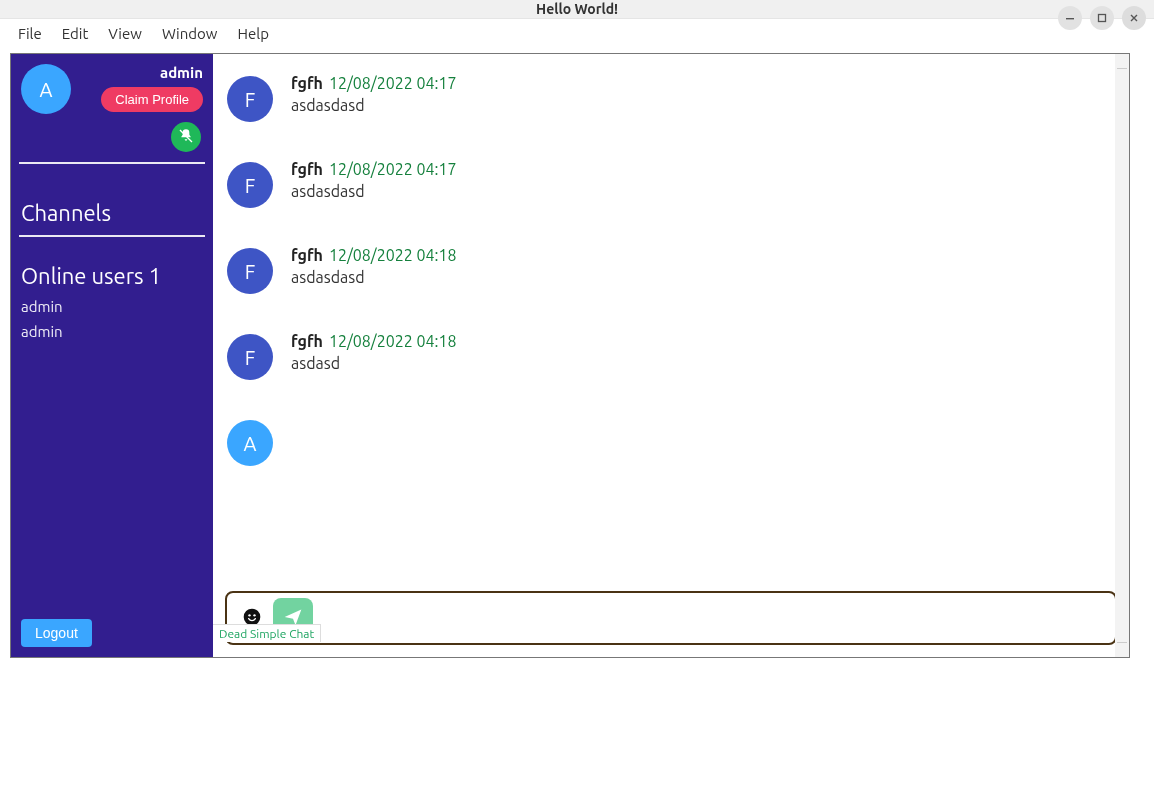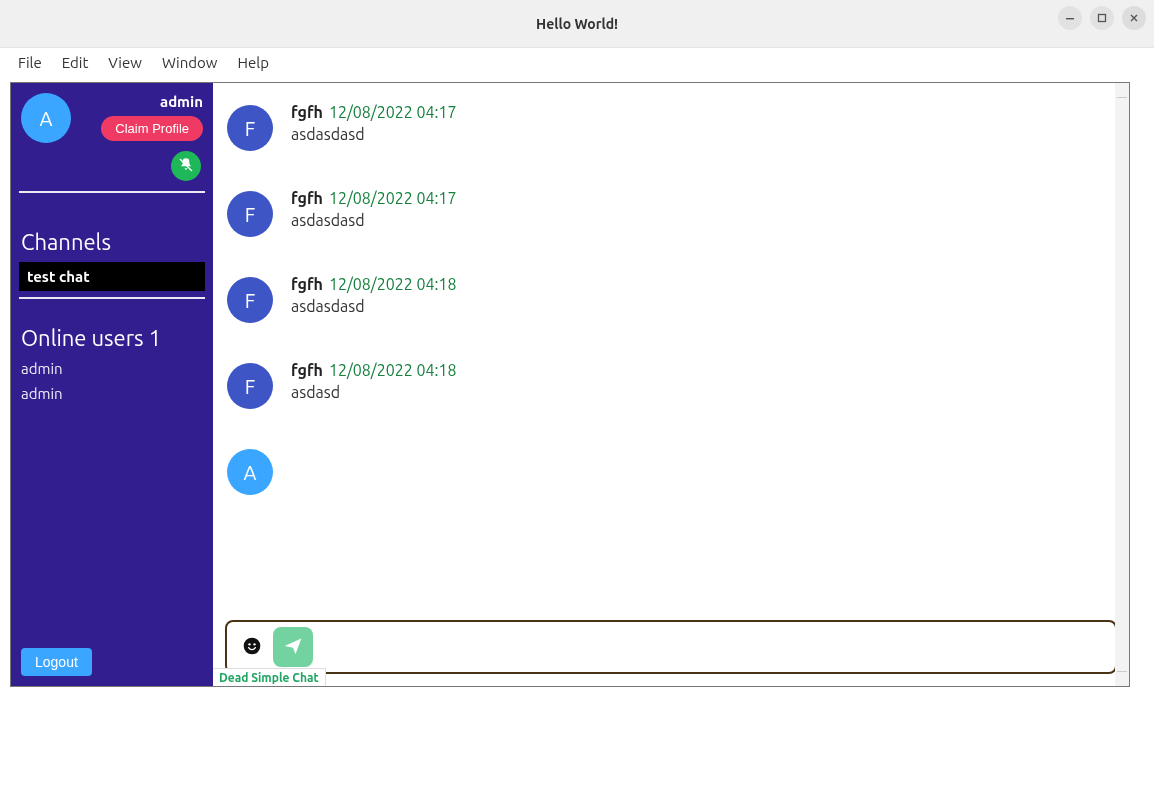--- a/index.html
+++ b/index.html
@@ -1,19 +1,19 @@
 <!DOCTYPE html>
 <html><head>
 <meta charset="utf-8">
 <style>
   * { box-sizing: border-box; margin: 0; padding: 0; }
   html, body { width: 1154px; height: 791px; font-family: Ubuntu, "Segoe UI", sans-serif; background: #fff; overflow: hidden; }
   
   .titlebar {
-    height: 48px; background: #f0f0f0; display: flex; align-items: center;
+    height: 19px; background: #f0f0f0; display: flex; align-items: center;
     justify-content: center; position: relative; border-bottom: 1px solid #e5e5e5;
   }
   .titlebar .title { font-weight: 600; font-size: 14px; color: #333; }
   .win-controls { position: absolute; right: 8px; top: 6px; display: flex; gap: 8px; }
   .win-btn {
     width: 24px; height: 24px; border-radius: 50%; background: #e2e2e2;
     display: flex; align-items: center; justify-content: center; font-size: 12px;
     color: #555; cursor: default;
   }
   .win-btn.close { background: #dddddd; }
@@ -91,21 +91,21 @@
   }
   .emoji-btn { width: 22px; height: 22px; cursor: pointer; display: flex; align-items: center; justify-content: center; }
   .emoji-btn svg { width: 20px; height: 20px; fill: #111; }
   .send-btn {
     width: 40px; height: 40px; border-radius: 8px; background: #72d3a0; display: flex;
     align-items: center; justify-content: center; cursor: pointer;
   }
   .send-btn svg { width: 20px; height: 20px; fill: #fff; }
   
   .footer-link {
-    position: absolute; left: 0; bottom: 0; font-size: 12px; color: #1fa562; font-weight: 700;
+    position: absolute; left: 0; bottom: 15px; font-size: 12px; color: #1fa562; font-weight: 400;
     padding: 2px 6px; background: #fff; border-top: 1px solid #ddd; border-right: 1px solid #ddd;
   }
   
   .content-scroll { position: absolute; right: 0; top: 0; bottom: 0; width: 14px; background: #f3f3f3; }
   .content-scroll::before { content: ""; position: absolute; top: 2px; left: 2px; right: 2px; height: 12px; border-bottom: 1px solid #ccc; }
   .content-scroll::after { content: ""; position: absolute; bottom: 2px; left: 2px; right: 2px; height: 12px; border-top: 1px solid #ccc; }
 </style>
 </head>
 <body>
 
@@ -158,21 +158,20 @@
             <svg viewBox="0 0 24 24">
                 <path d="M12 2a5 5 0 0 0-5 5v3l-2 3v1h14v-1l-2-3V7a5 5 0 0 0-5-5zm-2 15a2 2 0 0 0 4 0h-4z"></path>
                 <path d="M3 3 L21 21" stroke="#fff" stroke-width="2"></path>
               </svg>
           </span>
         </div>
       </div>
       <hr class="sb-divider">
       <div style="height:24px"></div>
       <div class="sb-heading">Channels</div>
-      <div class="sb-channel">test chat</div>
       <hr class="sb-divider">
       <div style="height:14px"></div>
       <div class="sb-heading">Online users 1</div>
       <div class="sb-userline">admin</div>
       <div class="sb-userline">admin</div>
       <div class="sb-spacer"></div>
       <button class="logout-btn">Logout</button>
     </div>
 
     <div class="chat-main">

